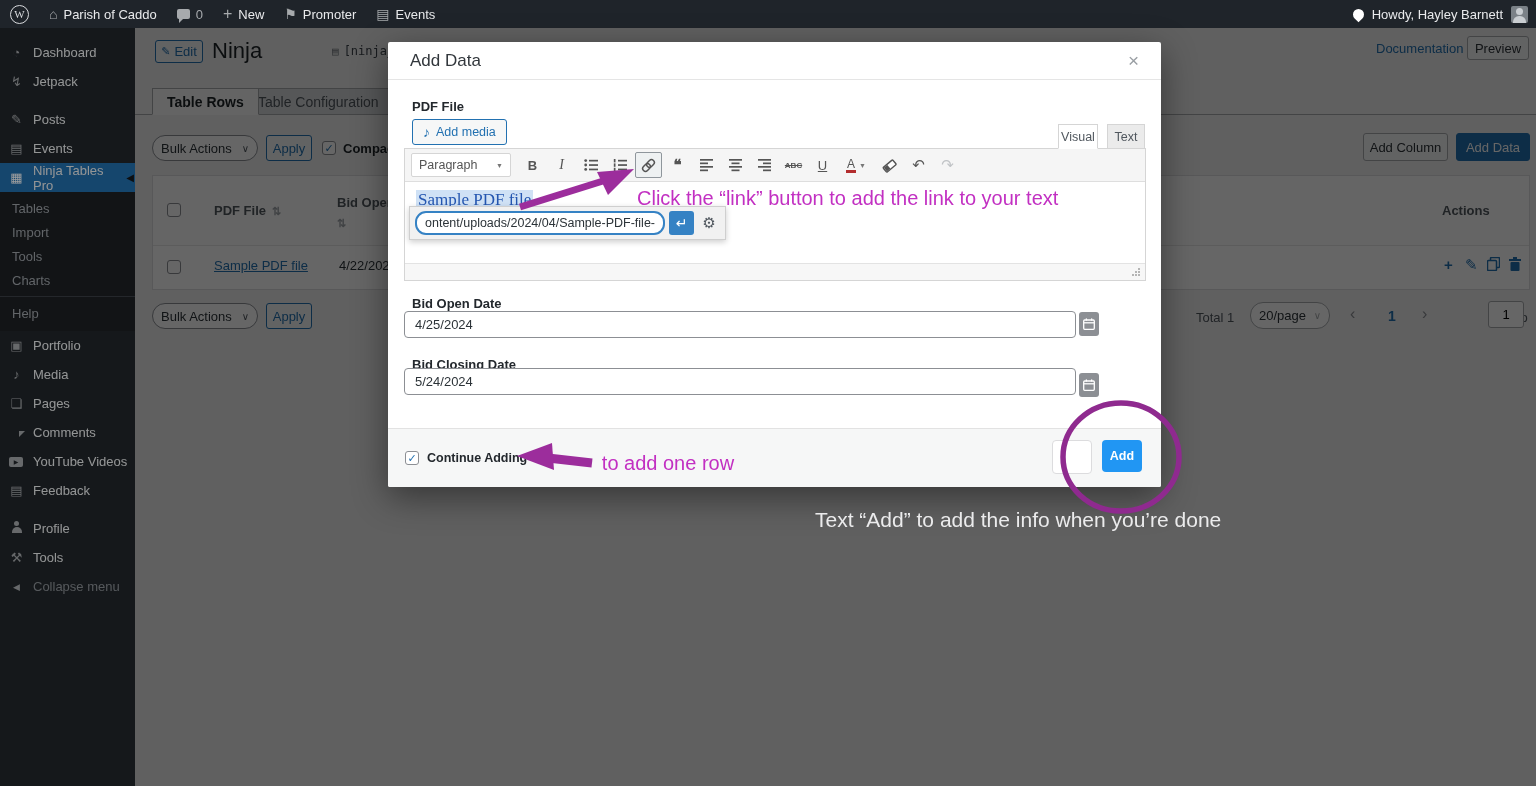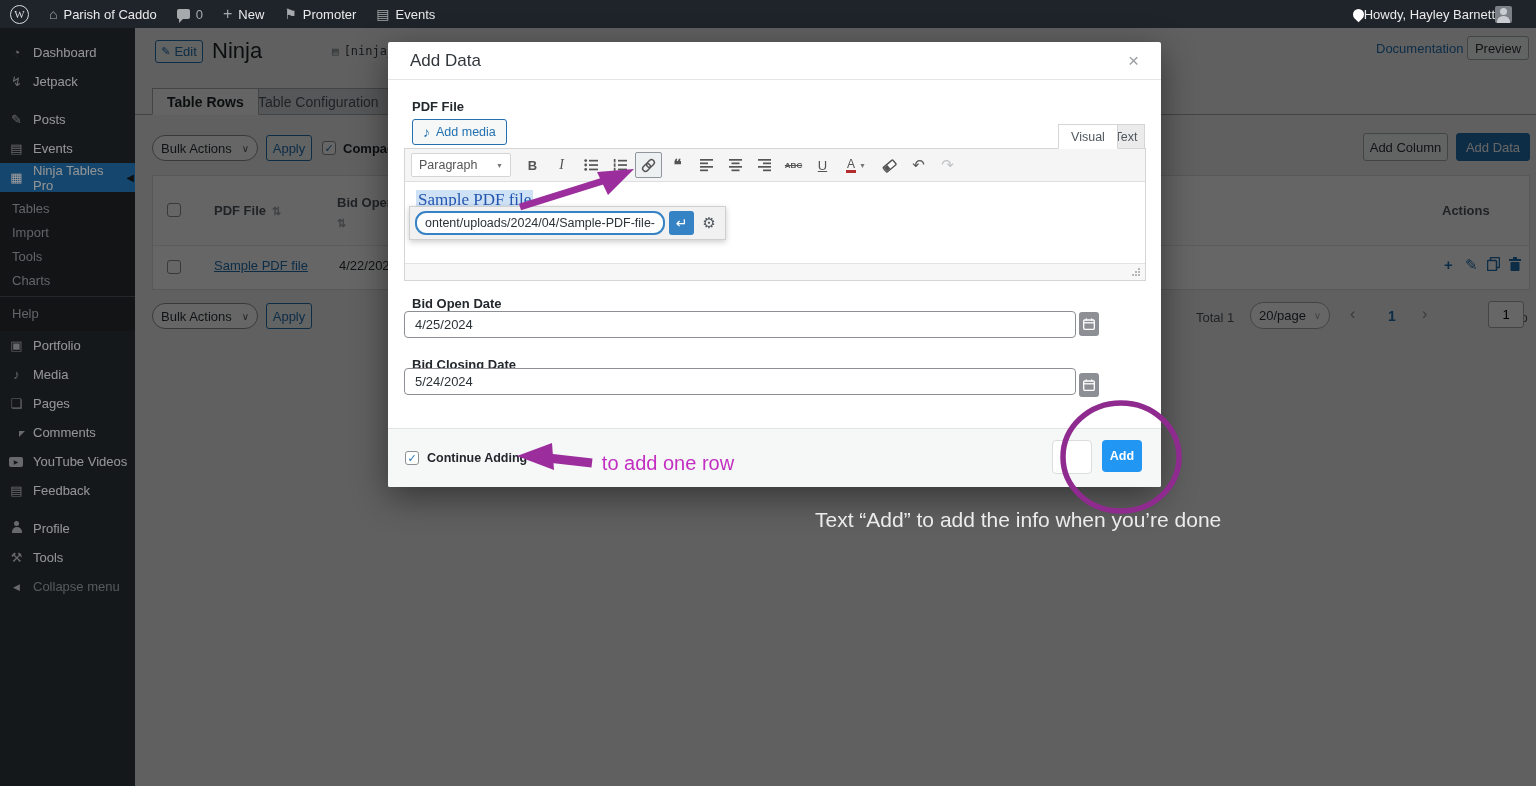--- a/index.html
+++ b/index.html
@@ -4,21 +4,21 @@
 <style>
   html,body{margin:0;padding:0;background:#000;}
   .stage{position:relative;width:1536px;height:786px;overflow:hidden;background:#f0f0f1;
          font-family:"Liberation Sans",sans-serif;-webkit-font-smoothing:antialiased;}
   .abs{position:absolute;}
 
   
   #adminbar{left:0;top:0;width:1536px;height:28px;background:#1f242a;color:#e9eaec;
             display:flex;align-items:center;font-size:13px;z-index:6;}
   .ab-item{display:flex;align-items:center;gap:6px;padding:0 10px;height:100%;}
-  .ab-right{margin-left:auto;display:flex;align-items:center;padding-right:24px;}
+  .ab-right{margin-left:auto;display:flex;align-items:center;gap:8px;padding-right:8px;}
   .wplogo{width:17px;height:17px;border:1.5px solid #d8dadd;border-radius:50%;display:flex;
           align-items:center;justify-content:center;font-family:"Liberation Serif",serif;
           font-size:11px;color:#d8dadd;}
   .bubble{width:13px;height:10px;background:#a7aaad;border-radius:2px;position:relative;}
   .bubble:after{content:"";position:absolute;left:2px;bottom:-4px;border:3px solid transparent;
                 border-top-color:#a7aaad;border-left-color:#a7aaad;}
   .pin{width:11px;height:11px;background:#fff;border-radius:50% 50% 50% 0;transform:rotate(-45deg);}
   .avatar{width:17px;height:17px;background:#7b8187;border-radius:2px;position:relative;overflow:hidden;}
   .avatar:before{content:"";position:absolute;left:5px;top:2px;width:7px;height:7px;border-radius:50%;background:#c9cdd1;}
   .avatar:after{content:"";position:absolute;left:2px;top:10px;width:13px;height:8px;border-radius:6px 6px 0 0;background:#c9cdd1;}
@@ -326,21 +326,21 @@
       <span class="m-title">Add Data</span>
       <span class="m-close">×</span>
     </div>
 
     <div class="f-label" style="position:absolute;left:24px;top:57px">PDF File</div>
 
     <div class="btn btn-outline addmedia">
       <span style="font-size:14px">♪</span>
       <span>Add media</span>
     </div>
-    <div class="edtab" style="left:670px;top:82px;width:60px;background:#fff;border-bottom-color:#fff;z-index:2">Visual</div>
+    <div class="edtab" style="left:670px;top:82px;width:40px;background:#fff;border-bottom-color:#fff;z-index:2">Visual</div>
     <div class="edtab" style="left:719px;top:82px;width:38px;background:#ebebeb">Text</div>
 
     <div class="edwrap">
       <div class="edbar">
         <div class="psel">
           <span>Paragraph</span>
           <span style="font-size:7px;color:#777">▼</span>
         </div>
         <div class="tbtn bold">B</div>
         <div class="tbtn ital">I</div>
@@ -475,19 +475,20 @@
     <div class="m-add">Add</div>
   </div>
 
   <svg class="abs" id="anno-svg" width="1536" height="786">
     <line x1="520" y1="207" x2="603" y2="181" stroke="#9c2d9c" stroke-width="7"></line>
     <polygon points="634,169 597,172 608,195" fill="#9c2d9c"></polygon>
     <line x1="592" y1="463" x2="548" y2="458" stroke="#9c2d9c" stroke-width="9"></line>
     <polygon points="517,456 552,443 554,470" fill="#9c2d9c"></polygon>
     <ellipse cx="1121" cy="457" rx="58" ry="54" fill="none" stroke="#8f2a8f" stroke-width="5.5"></ellipse>
   </svg>
+  <div class="anno-text" style="left:637px;top:187px">Click the “link” button to add the link to your text</div>
   <div class="anno-text" style="left:540px;top:423px;width:256px;text-align:center;line-height:1.33">
     <br>
     <span>to add one row</span>
   </div>
   <div class="anno-caption" style="left:815px;top:508px">Text “Add” to add the info when you’re done</div>
 
 </div>
 
 </body></html>

